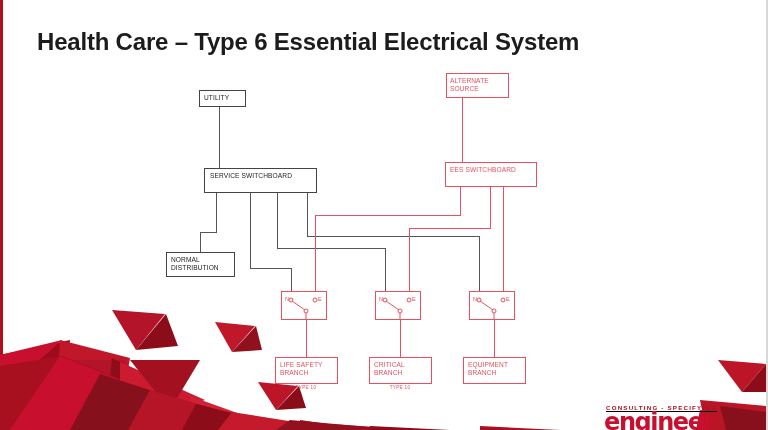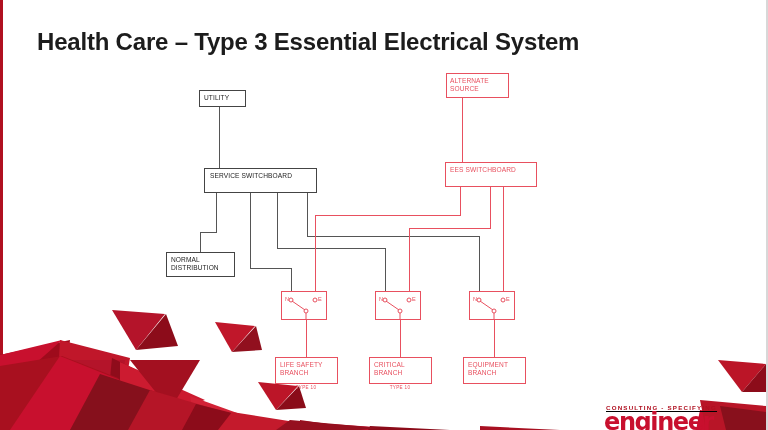--- a/index.html
+++ b/index.html
@@ -24,21 +24,21 @@
              text-align:center;pointer-events:none;}
 </style>
 </head>
 <body>
 
 <div id="slide">
 
   <div id="left-rule"></div>
   <div id="right-rule"></div>
 
-  <div id="title">Health Care – Type 3 Essential Electrical System</div>
+  <div id="title">Health Care – Type 6 Essential Electrical System</div>
 
   <svg class="poly" viewBox="0 0 768 130" preserveAspectRatio="none">
     <g>
       <polygon points="0,55 70,40 60,130 0,130" fill="#9e0b1c"></polygon>
       <polygon points="60,40 130,58 118,130 55,130" fill="#c0172a"></polygon>
       <polygon points="0,55 62,40 0,95" fill="#c8102e"></polygon>
       <polygon points="0,95 60,62 58,130 0,130" fill="#7e0a17"></polygon>
       <polygon points="55,60 125,60 115,130 50,130" fill="#b4142a"></polygon>
       <polygon points="112,58 190,96 172,130 105,130" fill="#8f0c1b"></polygon>
       <polygon points="120,62 205,100 120,130" fill="#cc1b30"></polygon>

